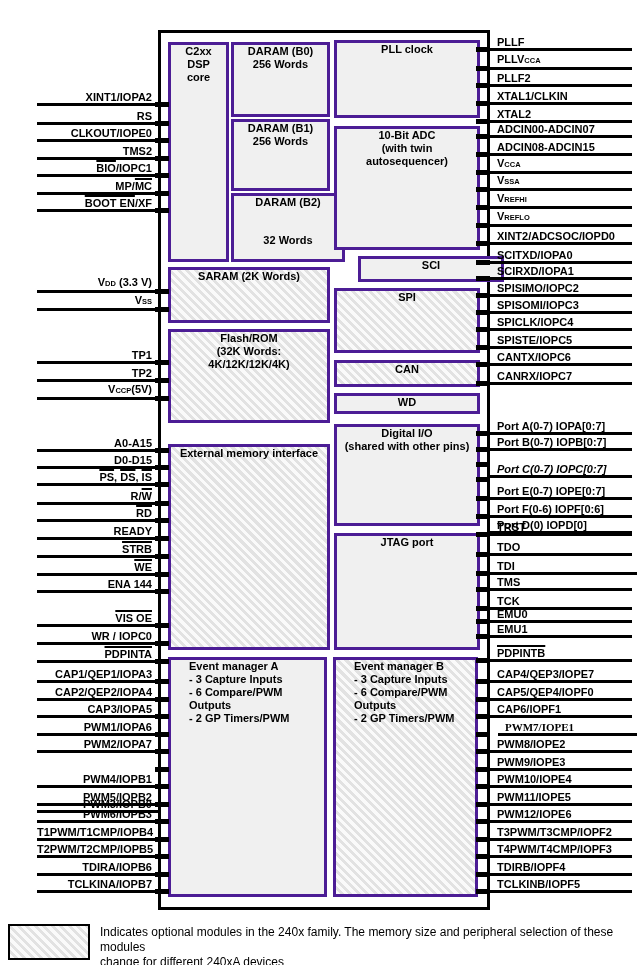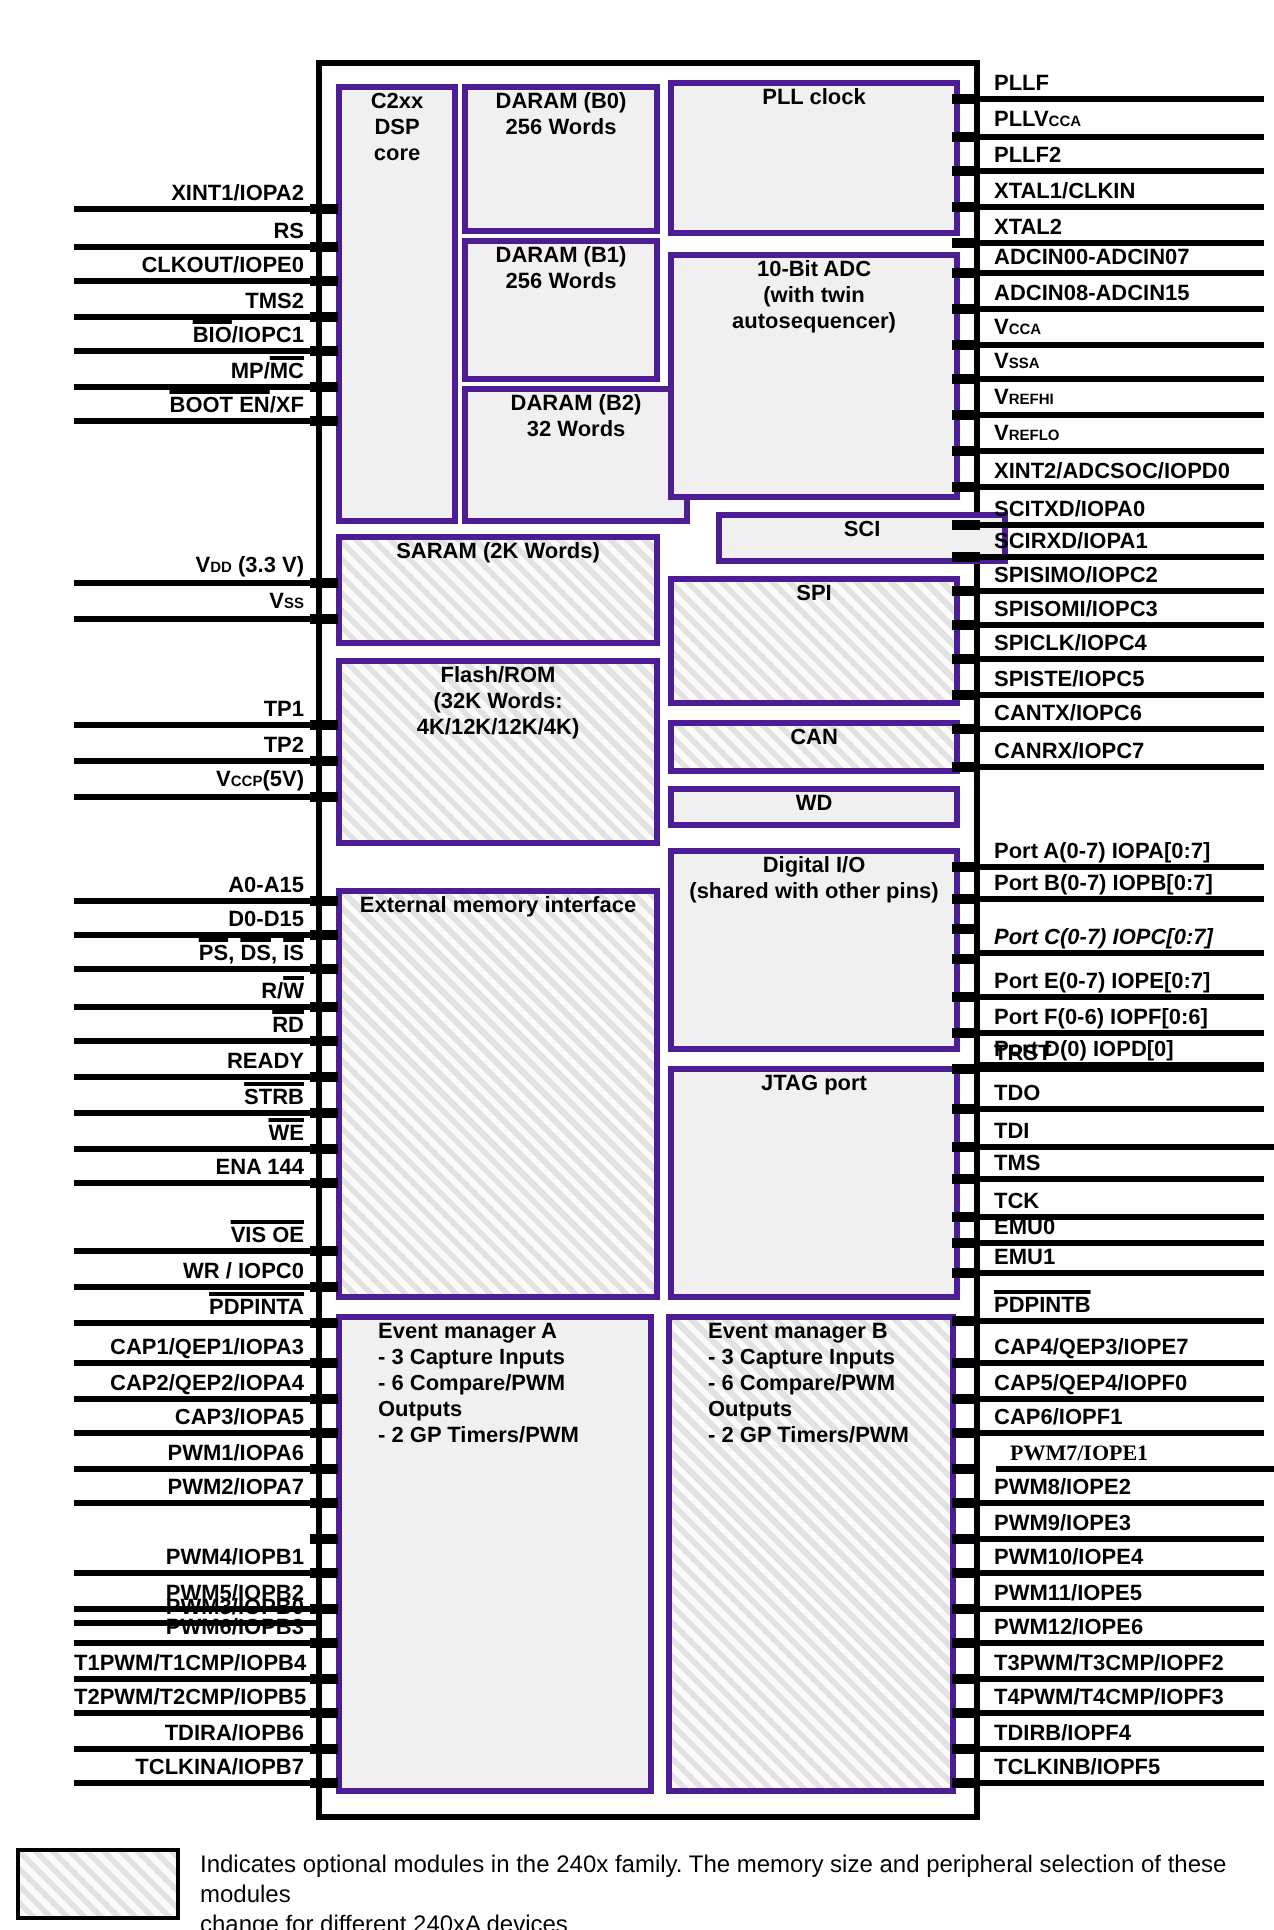--- a/index.html
+++ b/index.html
@@ -40,21 +40,21 @@
         <div>core</div>
       </div>
       <div class="blk plain" style="left: 231px; top: 42px; width: 99px; height: 75px;">
         <div>DARAM (B0)</div>
         <div>256 Words</div>
       </div>
       <div class="blk plain" style="left: 231px; top: 119px; width: 99px; height: 72px;">
         <div>DARAM (B1)</div>
         <div>256 Words</div>
       </div>
-      <div class="blk plain" style="left: 231px; top: 193px; width: 114px; height: 69px;">
+      <div class="blk plain" style="left: 231px; top: 193px; width: 114px; height: 69px; gap: 25px;">
         <div>DARAM (B2)</div>
         <div>32 Words</div>
       </div>
       <div class="blk hatch" style="left: 168px; top: 267px; width: 162px; height: 56px;">
         <div>SARAM (2K Words)</div>
       </div>
       <div class="blk hatch" style="left: 168px; top: 329px; width: 162px; height: 94px;">
         <div>Flash/ROM</div>
         <div>(32K Words:</div>
         <div>4K/12K/12K/4K)</div>

